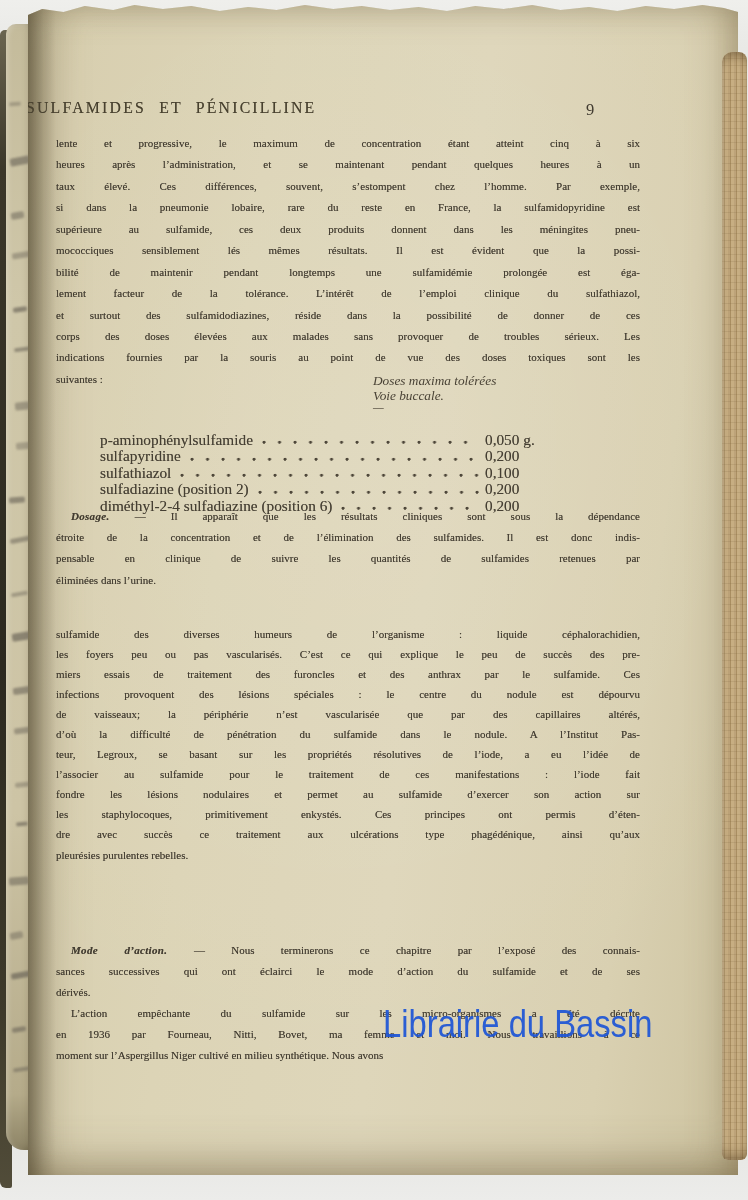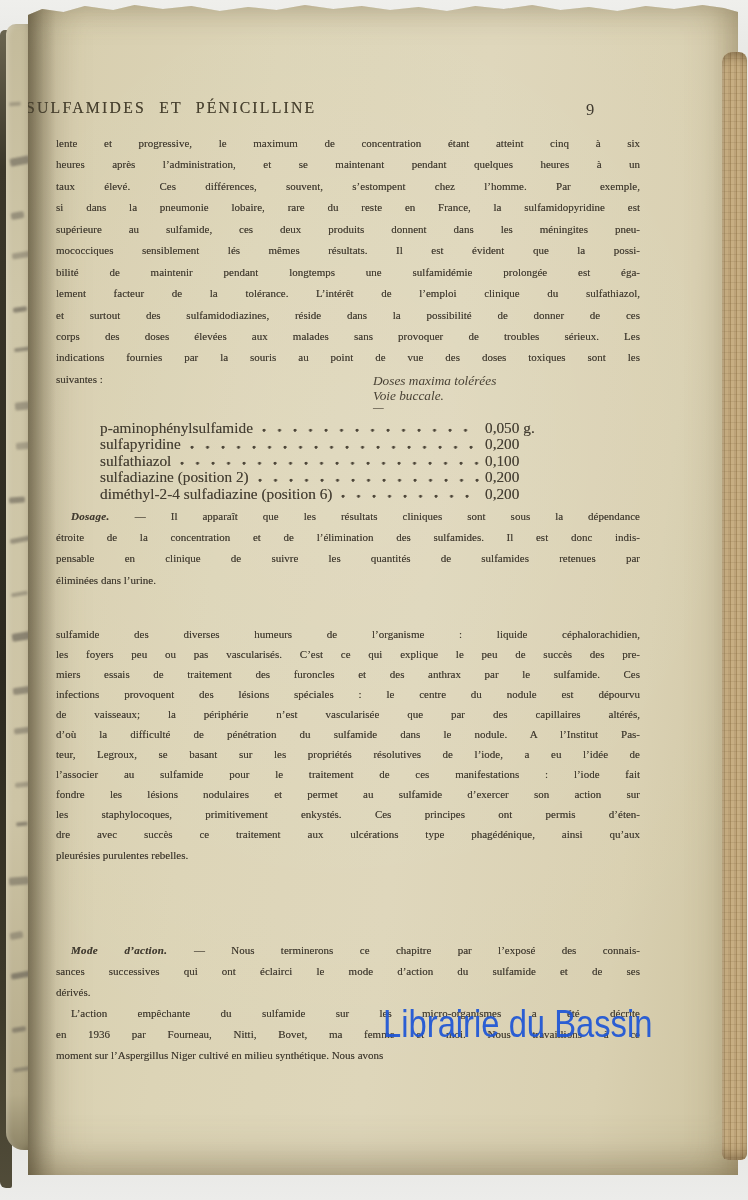--- a/index.html
+++ b/index.html
@@ -60,21 +60,21 @@
   #para-1{top:503px}  #para-1 .line{line-height:21.2px;height:21.2px;}
   #para-2{top:621px}  #para-2 .line{line-height:20.05px;height:20.05px;}
   #para-3{top:937px}  #para-3 .line{line-height:20.8px;height:20.8px;}
   #para-4{top:1000px} #para-4 .line{line-height:20.8px;height:20.8px;}
 
   
   .dosetable{position:absolute;left:28px;top:371px;width:584px;color:#453f33;}
   .thead{margin-left:317px;width:250px;text-align:left;font-style:italic;
     font-size:13.3px;line-height:14.5px;color:#4a4336;}
   .trule{line-height:9px;font-size:12px;letter-spacing:-1px;}
-  .tbody{margin-top:8px;width:530px;}
+  .tbody{margin-top:20px;width:530px;}
   .trow{display:flex;align-items:baseline;height:16.4px;line-height:16.4px;
     font-size:15.3px;padding-left:44px;text-shadow:0 0 .4px rgba(62,55,43,.55);}
   .tlabel{white-space:nowrap;}
   .tdots{flex:1;align-self:flex-end;height:5px;margin:0 6px 3px 9px;
     background-image:radial-gradient(circle at 2px 2.2px,#4c4538 1.25px,rgba(0,0,0,0) 1.8px);
     background-size:15.5px 5px;background-repeat:repeat-x;}
   .tval{width:101px;white-space:nowrap;}
 
   
   .watermark{position:absolute;left:355px;top:999px;z-index:5;

